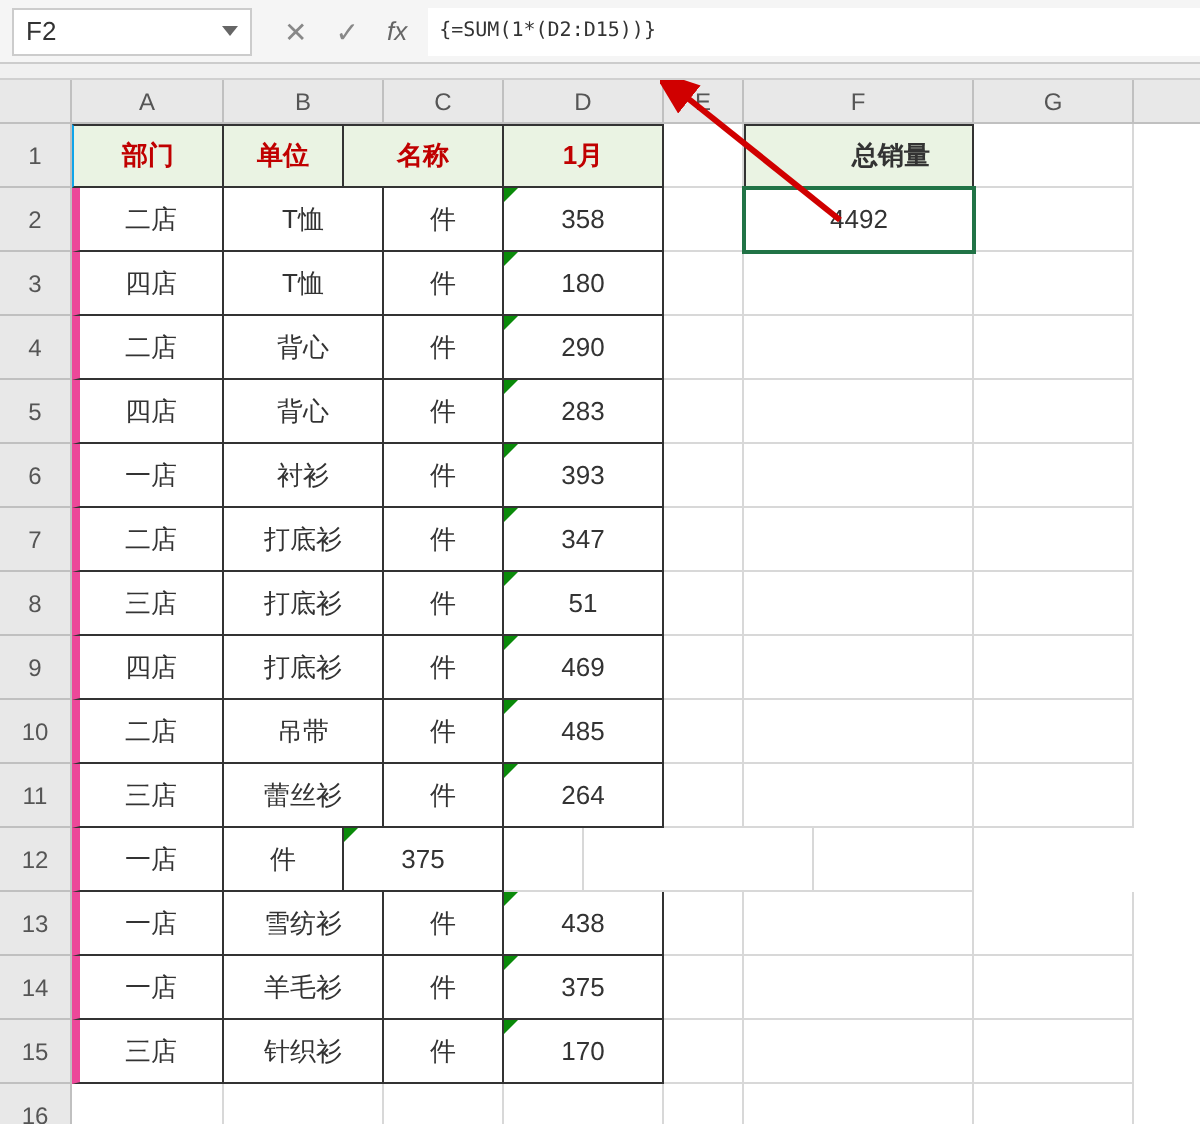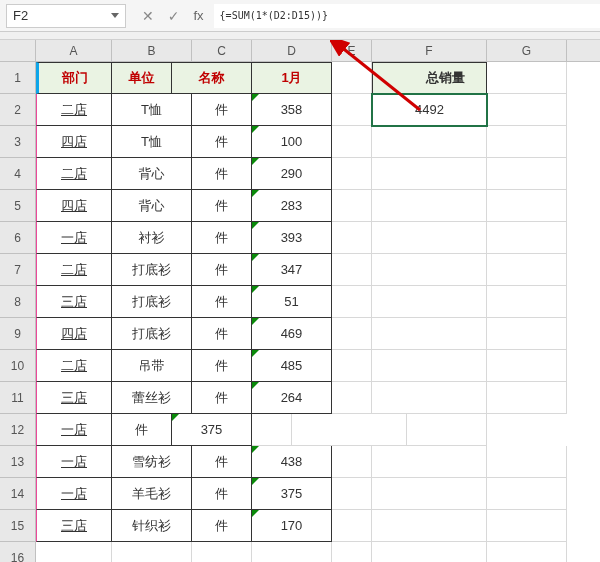--- a/index.html
+++ b/index.html
@@ -37,21 +37,21 @@
     border-top: 5px solid #666;
   }
   .fb-btns {
     display: flex;
     align-items: center;
     gap: 14px;
     padding: 0 10px;
     color: #888;
   }
   .fb-btn { cursor: pointer; font-size: 14px; }
-  .fx-label { color: #666; font-size: 13px; }
+  .fx-label { font-style: italic; color: #666; font-size: 13px; }
   .formula-input {
     flex: 1;
     height: 24px;
     padding: 0 6px;
     border: none;
     background: #fff;
     font-size: 10px;
     font-family: Consolas, monospace;
     color: #333;
     display: flex;
@@ -122,33 +122,33 @@
   .wE { width: 40px; }
   .wF { width: 115px; }
   .wG { width: 80px; }
   .styled-header {
     background: #eaf3e3;
     color: #c00000;
     font-weight: bold;
     border-right: 1px solid #333;
     border-bottom: 1px solid #333;
   }
-  .styled-header.first { border-left: 3px solid #0ea5e9; text-align: center; }
+  .styled-header.first { border-left: 1px solid #0ea5e9; text-align: center; }
   .row1 .styled-header, .row1 .f-header { border-top: 1px solid #333; }
   .f-header {
     background: #eaf3e3;
     font-weight: bold;
     border: 1px solid #333;
     padding-left: 32px;
   }
   .table-cell {
     border-right: 1px solid #333;
     border-bottom: 1px solid #333;
   }
-  .table-cell.first { border-left: 1px solid #ec4899; text-decoration: underline; }
+  .table-cell.first { border-left: 4px solid #ec4899; }
   .green-tri::before {
     content: "";
     position: absolute;
     top: 0; left: 0;
     width: 0; height: 0;
     border-top: 7px solid #0a8a0a;
     border-right: 7px solid transparent;
   }
   .selected {
     outline: 2px solid #217346;
@@ -215,21 +215,21 @@
         <div class="cell table-cell wD green-tri">358</div>
         <div class="cell wE"></div>
         <div class="cell wF selected" style="border-left: 1px solid rgb(51, 51, 51); border-right: 1px solid rgb(51, 51, 51); border-bottom: 1px solid rgb(51, 51, 51);">4492</div>
         <div class="cell wG"></div>
       </div>
       <div class="row">
         <div class="row-header">3</div>
         <div class="cell table-cell wA first">四店</div>
         <div class="cell table-cell wB">T恤</div>
         <div class="cell table-cell wC">件</div>
-        <div class="cell table-cell wD green-tri">100</div>
+        <div class="cell table-cell wD green-tri">180</div>
         <div class="cell wE"></div>
         <div class="cell wF"></div>
         <div class="cell wG"></div>
       </div>
       <div class="row">
         <div class="row-header">4</div>
         <div class="cell table-cell wA first">二店</div>
         <div class="cell table-cell wB">背心</div>
         <div class="cell table-cell wC">件</div>
         <div class="cell table-cell wD green-tri">290</div>

